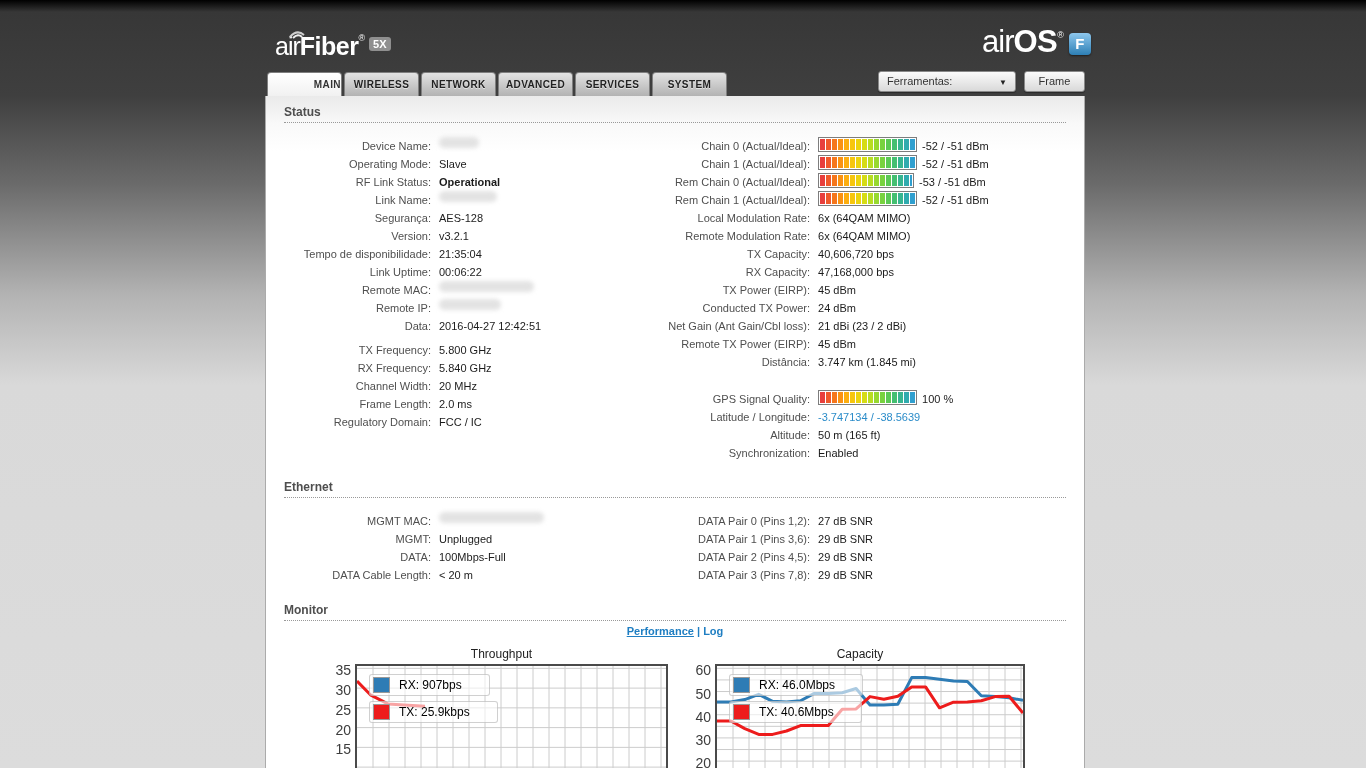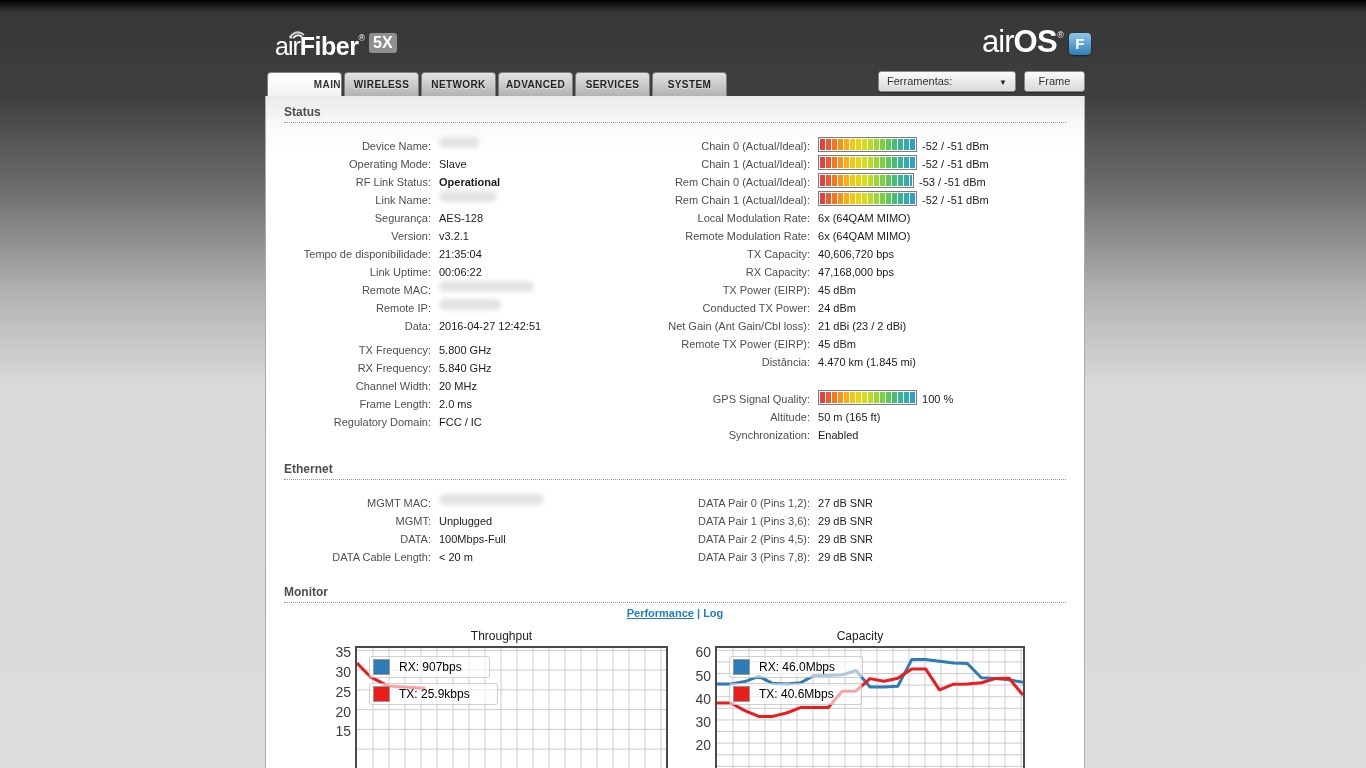--- a/index.html
+++ b/index.html
@@ -10,21 +10,21 @@
   }
   
   .brand{position:absolute;color:#fff;white-space:nowrap;}
   #brand-left{left:265px;top:32px;}
   #brand-right{left:972px;top:24px;width:118px;}
   .b-air{font-weight:300;letter-spacing:-1px;margin-left:10px;}
   .b-rest{font-weight:bold;letter-spacing:-0.5px;}
   #brand-left .b-air,#brand-left .b-rest{font-size:25px;}
   #brand-right .b-air,#brand-right .b-rest{font-size:31px;}
   .b-reg{font-size:9px;vertical-align:14px;}
-  .badge-5x{display:inline-block;background:#8f8f8f;color:#fff;font-size:16px;font-weight:bold;
+  .badge-5x{display:inline-block;background:#8f8f8f;color:#fff;font-size:11px;font-weight:bold;
     padding:1px 4px;border-radius:3px;vertical-align:7px;margin-left:4px;font-style:normal;}
   .badge-f{display:inline-block;width:22px;height:22px;border-radius:4px;margin-left:5px;
     background:linear-gradient(#8ec8ee,#2d7fb5);color:#fff;font-weight:bold;font-size:15px;
     line-height:22px;text-align:center;vertical-align:3px;font-style:normal;
     box-shadow:0 1px 2px rgba(0,0,0,0.5);}
   .arcs{position:absolute;left:22px;top:-7px;}
   
   #tabs{position:absolute;left:267px;top:72px;display:flex;gap:2px;}
   .tab{width:75px;height:24px;line-height:24px;text-align:center;font-size:10px;font-weight:bold;
     letter-spacing:0.4px;color:#222;background:linear-gradient(#e3e3e3,#b2b2b2);
@@ -229,27 +229,31 @@
         <div class="row">
           <span class="lbl">Net Gain (Ant Gain/Cbl loss):</span>
           <span class="val">21 dBi (23 / 2 dBi)</span>
         </div>
         <div class="row">
           <span class="lbl">Remote TX Power (EIRP):</span>
           <span class="val">45 dBm</span>
         </div>
         <div class="row">
           <span class="lbl">Distância:</span>
-          <span class="val">4.470 km (1.845 mi)</span>
+          <span class="val">3.747 km (1.845 mi)</span>
         </div>
         <div class="spacer" style="height: 19px;"></div>
         <div class="row">
           <span class="lbl">GPS Signal Quality:</span>
           <span class="sigbar"><span class="seg" style="background: rgb(232, 63, 61);"></span><span class="seg" style="background: rgb(240, 89, 43);"></span><span class="seg" style="background: rgb(245, 118, 28);"></span><span class="seg" style="background: rgb(250, 146, 19);"></span><span class="seg" style="background: rgb(252, 174, 16);"></span><span class="seg" style="background: rgb(247, 198, 13);"></span><span class="seg" style="background: rgb(236, 212, 13);"></span><span class="seg" style="background: rgb(214, 220, 21);"></span><span class="seg" style="background: rgb(184, 221, 34);"></span><span class="seg" style="background: rgb(151, 217, 48);"></span><span class="seg" style="background: rgb(120, 210, 63);"></span><span class="seg" style="background: rgb(91, 201, 84);"></span><span class="seg" style="background: rgb(68, 191, 113);"></span><span class="seg" style="background: rgb(55, 181, 144);"></span><span class="seg" style="background: rgb(48, 171, 174);"></span><span class="seg" style="background: rgb(47, 159, 207);"></span></span>
           <span class="val">100 %</span>
+        </div>
+        <div class="row">
+          <span class="lbl">Latitude / Longitude:</span>
+          <a class="val">-3.747134 / -38.5639</a>
         </div>
         <div class="row">
           <span class="lbl">Altitude:</span>
           <span class="val">50 m (165 ft)</span>
         </div>
         <div class="row">
           <span class="lbl">Synchronization:</span>
           <span class="val">Enabled</span>
         </div>
       </div>

